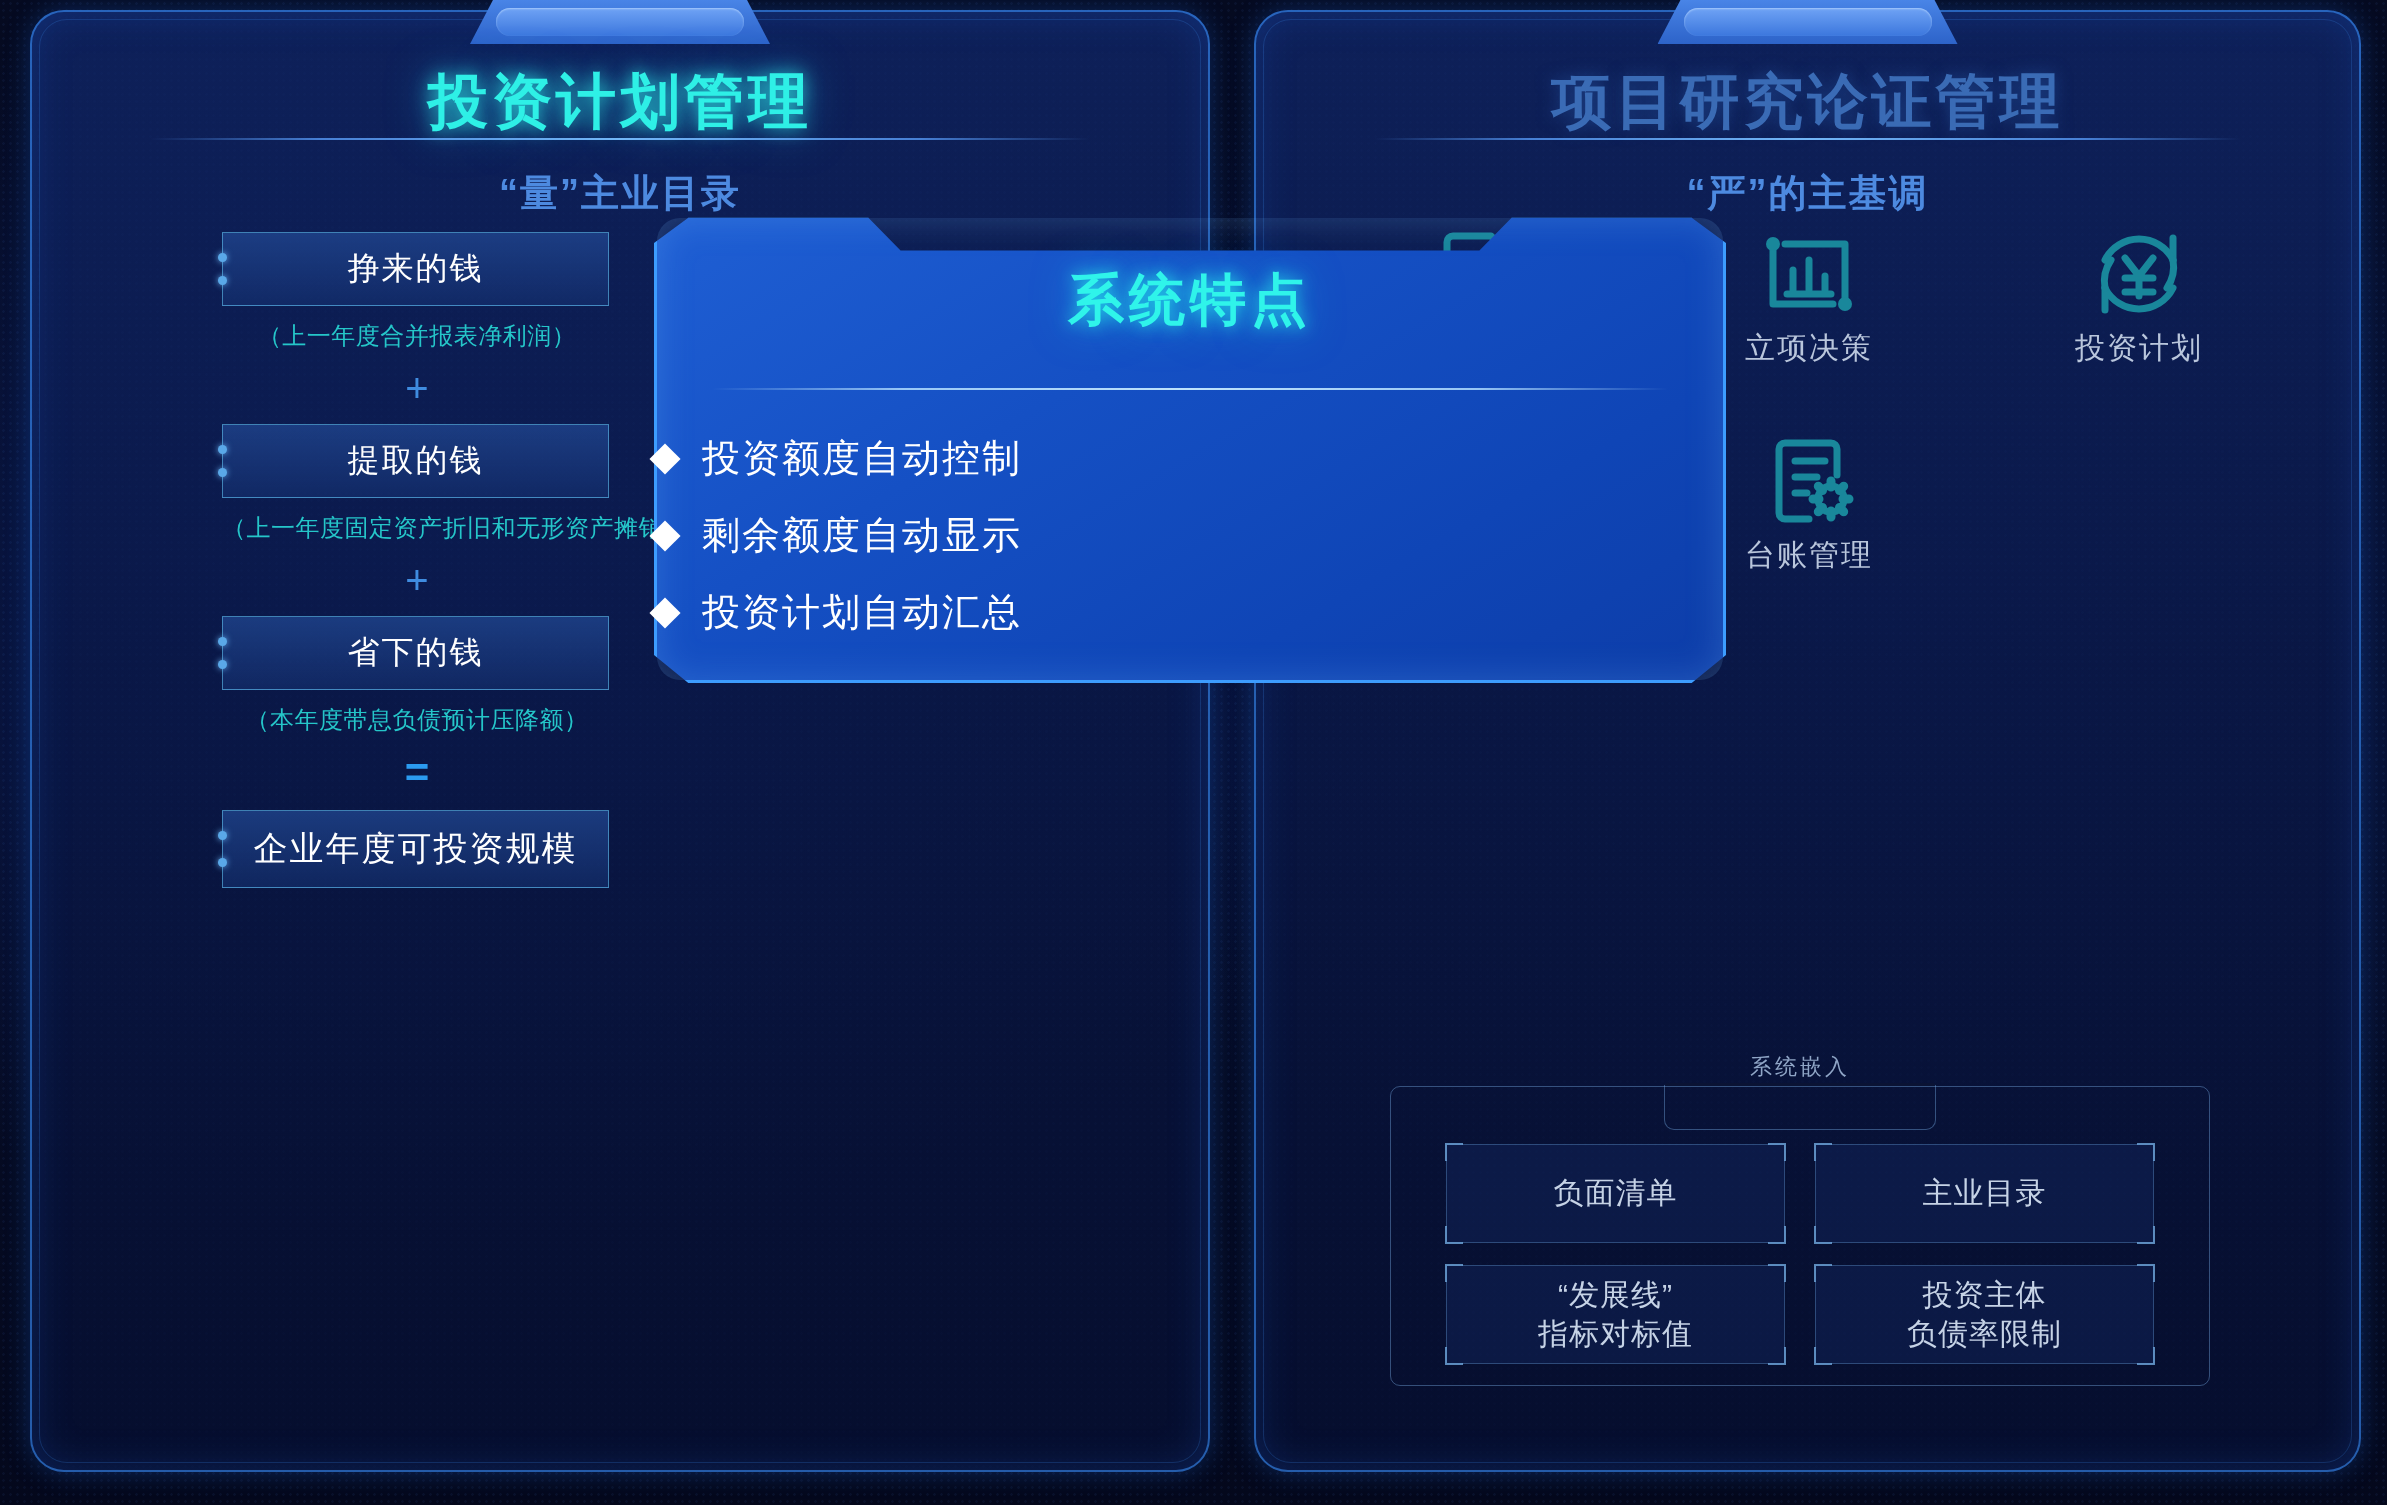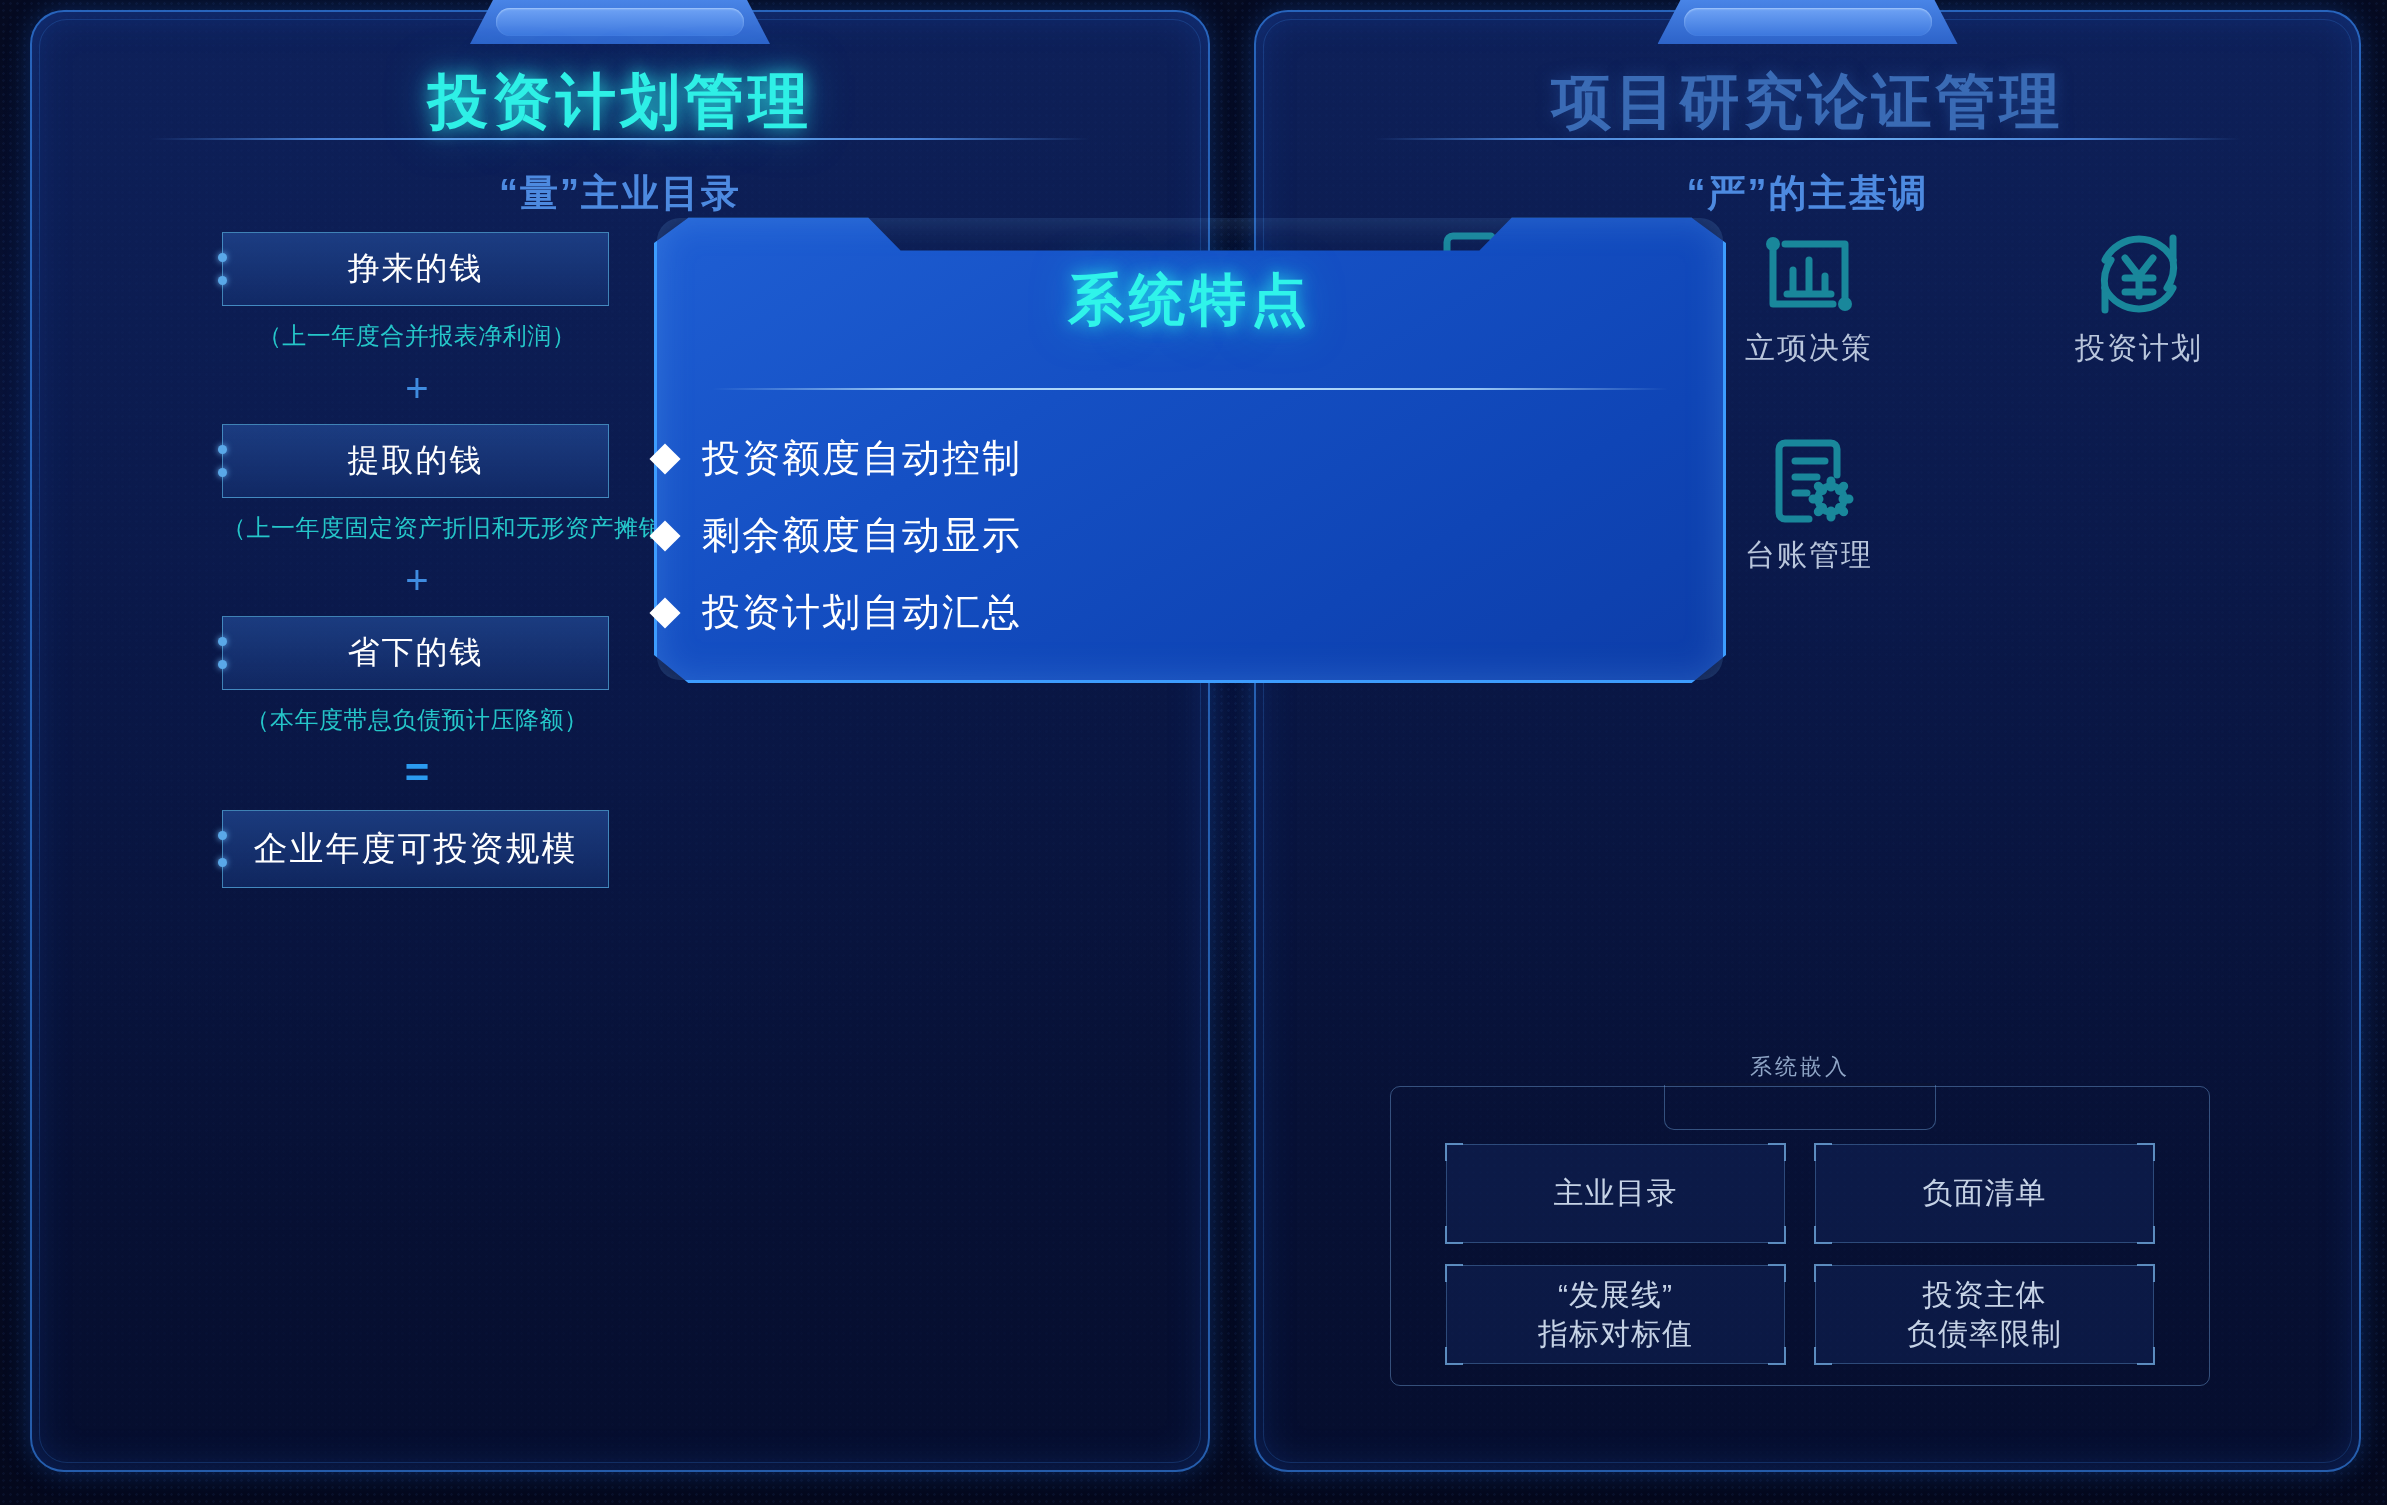--- a/index.html
+++ b/index.html
@@ -475,33 +475,33 @@
 
         <div class="embed-cell">
           <span class="c tl"></span>
           <span class="c tr"></span>
           <span class="c bl"></span>
           <span class="c br"></span>
           <span class="edge-t"></span>
           <span class="edge-b"></span>
           <span class="edge-l"></span>
           <span class="edge-r"></span>
-          <span>主业目录</span>
+          <span>负面清单</span>
         </div>
 
         <div class="embed-cell">
           <span class="c tl"></span>
           <span class="c tr"></span>
           <span class="c bl"></span>
           <span class="c br"></span>
           <span class="edge-t"></span>
           <span class="edge-b"></span>
           <span class="edge-l"></span>
           <span class="edge-r"></span>
-          <span>负面清单</span>
+          <span>主业目录</span>
         </div>
 
         <div class="embed-cell">
           <span class="c tl"></span>
           <span class="c tr"></span>
           <span class="c bl"></span>
           <span class="c br"></span>
           <span class="edge-t"></span>
           <span class="edge-b"></span>
           <span class="edge-l"></span>

